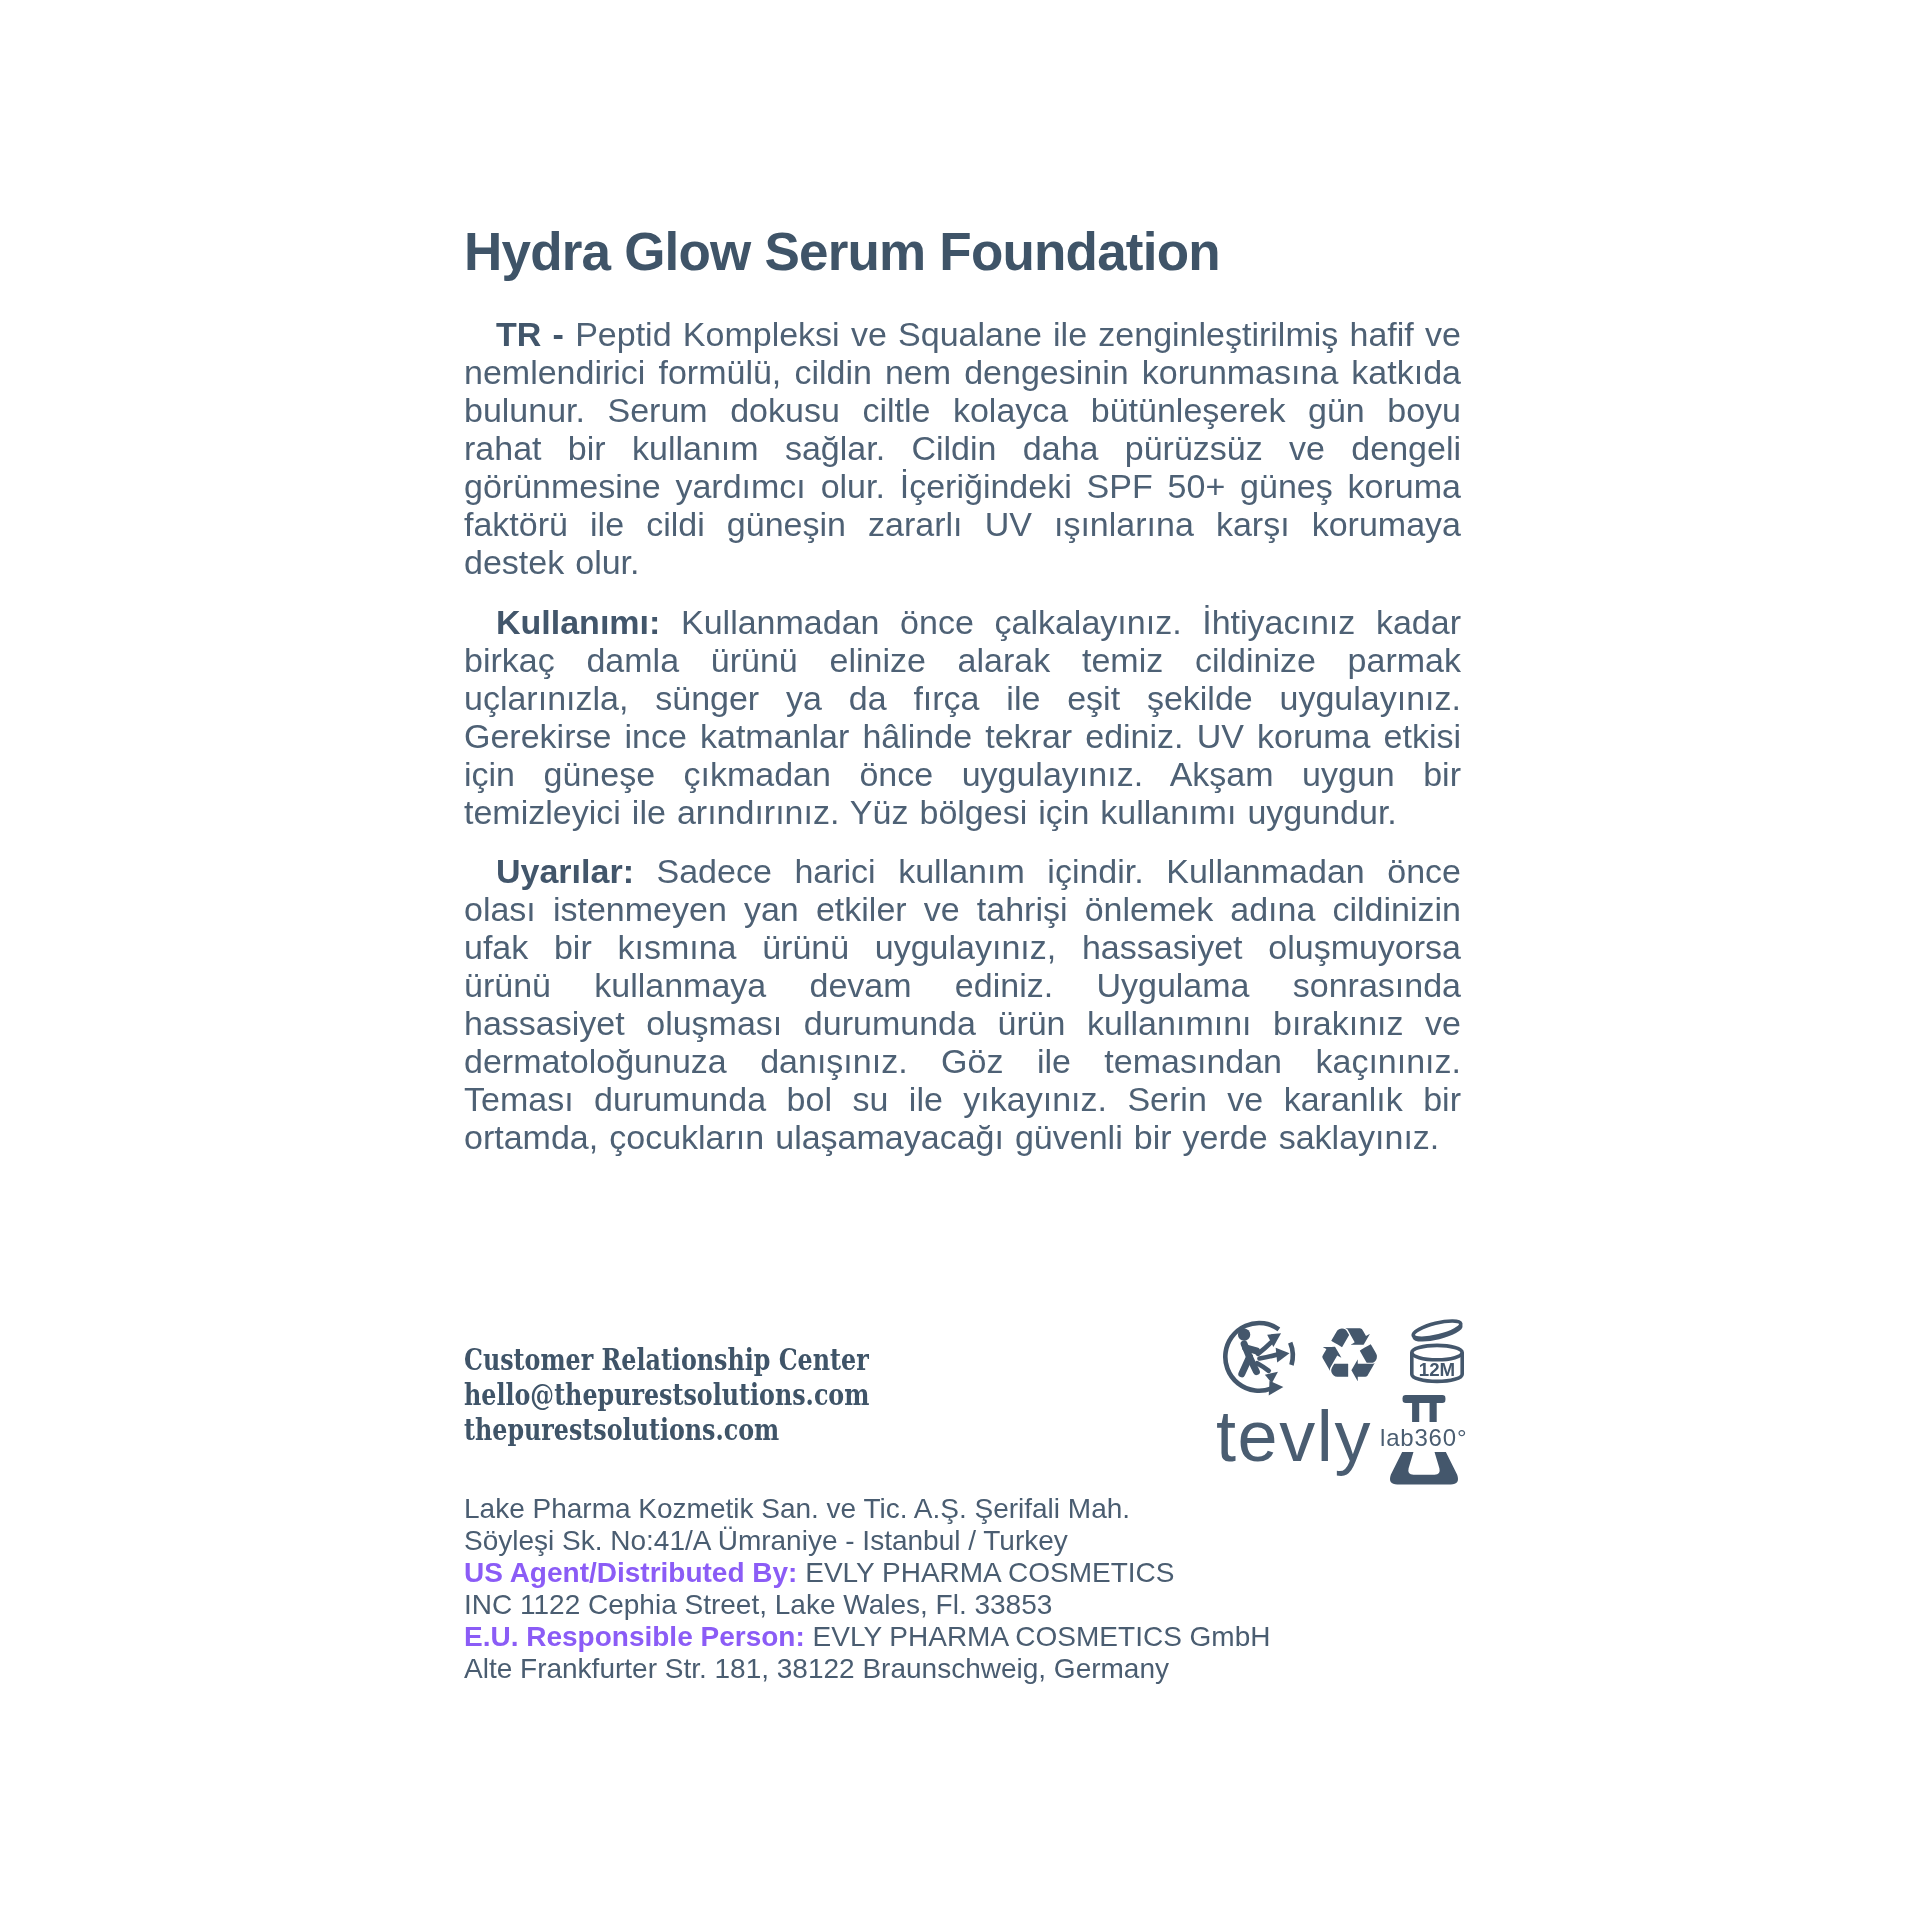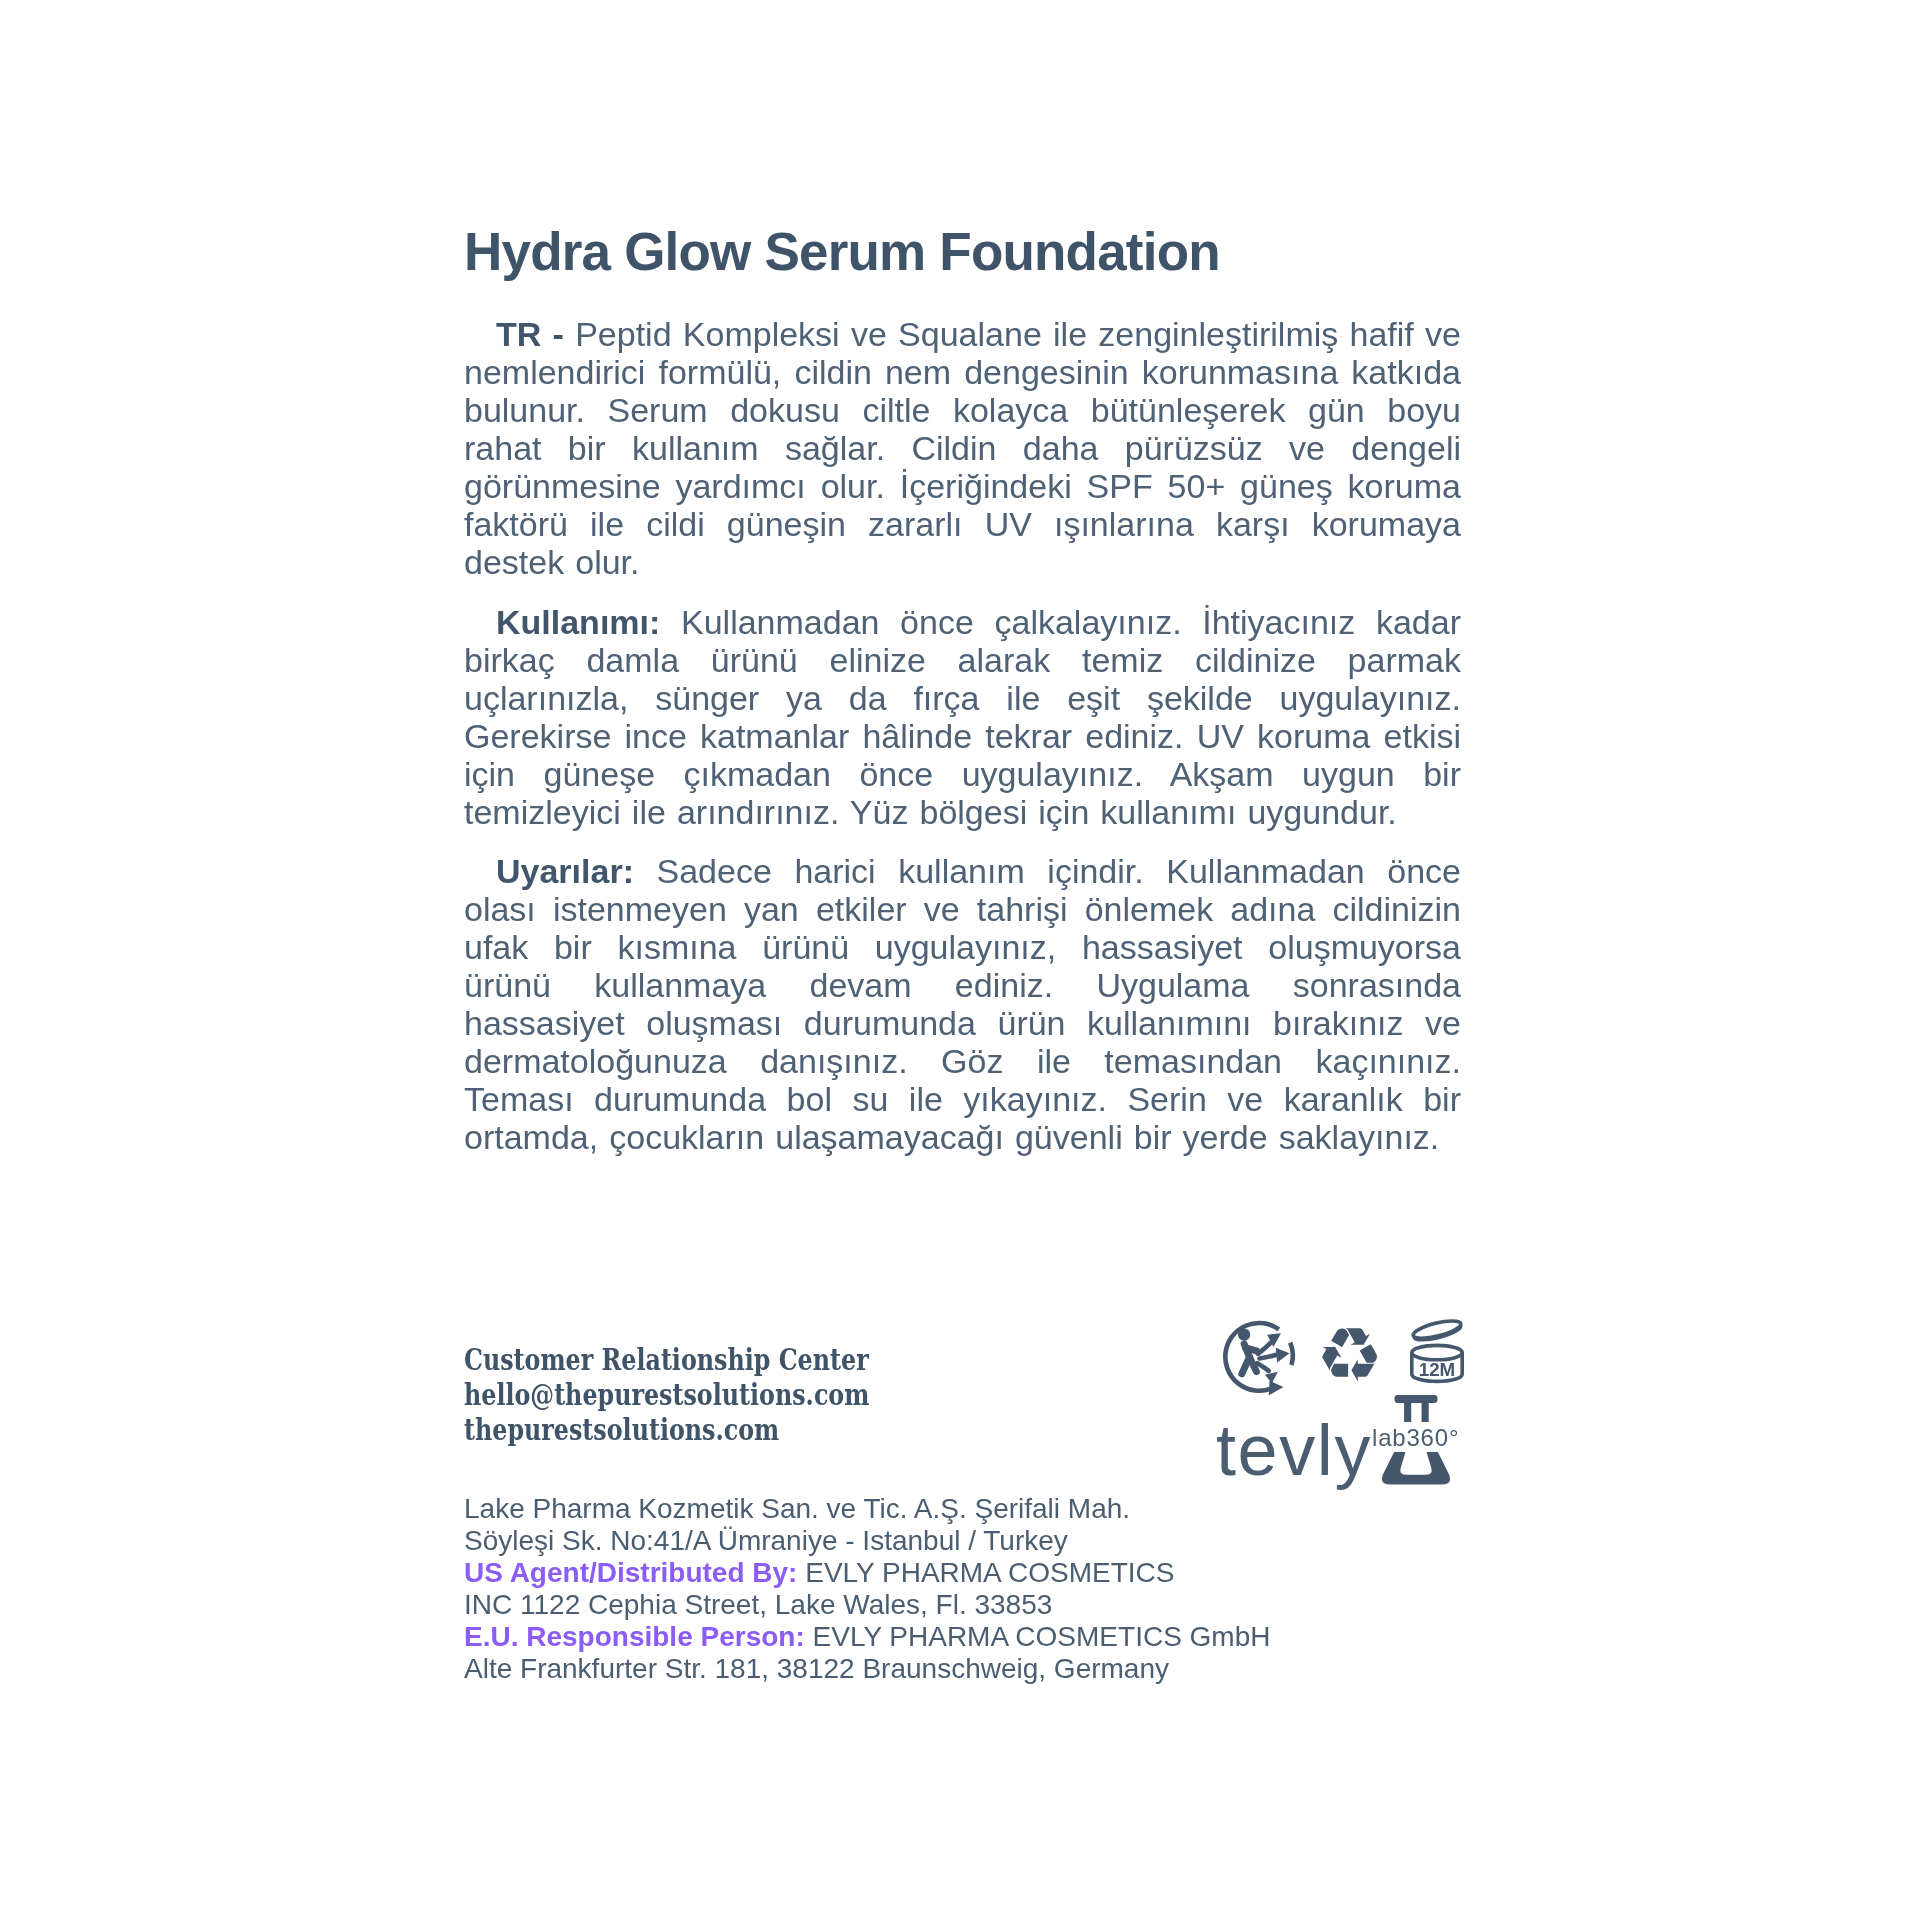--- a/index.html
+++ b/index.html
@@ -50,31 +50,31 @@
   }
   .icon-box { flex: 0 0 auto; }
   .mobius {
     font-size: 75px; line-height: 77px;
     width: 77px; text-align: center;
     color: #44576c;
   }
   
   .tevly-row {
     position: absolute; left: 752px; top: 1177px;
-    display: flex; align-items: flex-end;
+    display: flex; align-items: flex-start;
     color: #44576c;
   }
   .brand-word {
     font-size: 72px; line-height: 72px;
     font-weight: normal; letter-spacing: 1.6px;
     color: #4a5d71;
   }
   .lab360 {
     display: flex; flex-direction: column; align-items: center;
-    margin-left: 0; margin-top: -4.8px;
+    margin-left: 8px; margin-top: -4.8px;
   }
   .lab360-text {
     font-size: 24px; line-height: 27px; letter-spacing: 0.8px;
     color: #4a5d71; margin: 1.6px 0;
   }
   
   .address {
     position: absolute; left: 0; top: 1270px;
     font-size: 28px; line-height: 32px;
     color: #4a5d71;

